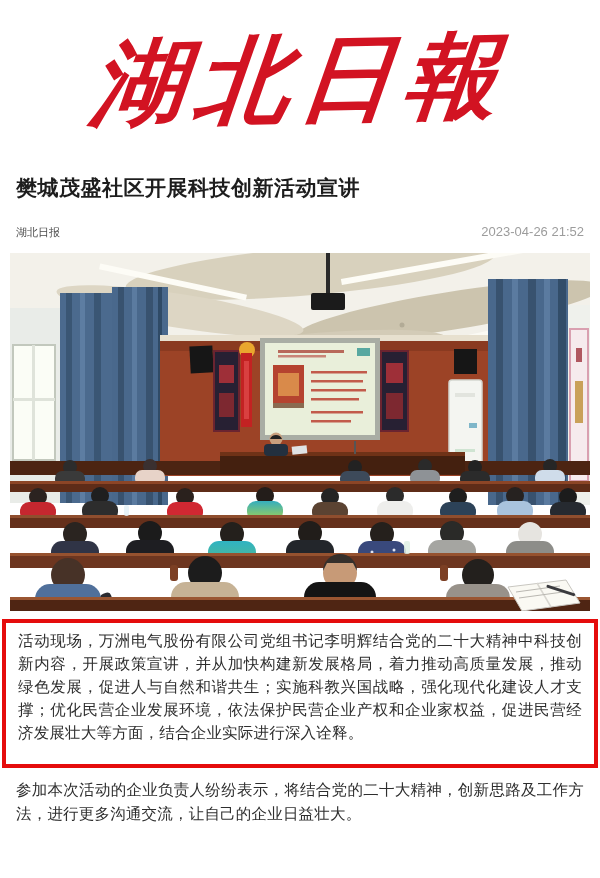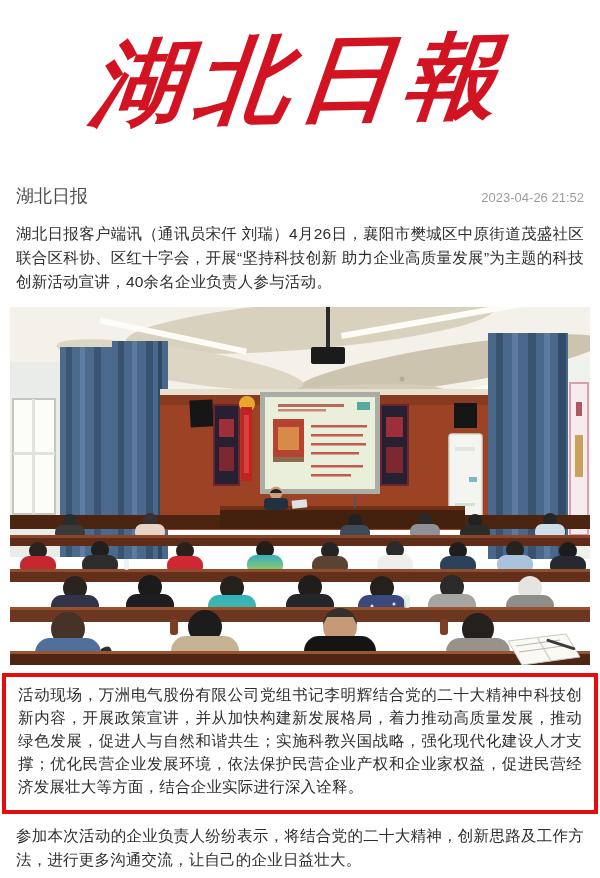--- a/index.html
+++ b/index.html
@@ -33,56 +33,56 @@
     color:#1d1d1d;
     line-height:28px;
     letter-spacing:0.5px;
   }
   .meta-row{
     display:flex;
     justify-content:space-between;
     align-items:baseline;
     margin-top:22px;
   }
-  .meta-source{font-size:18px;color:#4c4c4c;}
+  .meta-source{font-size:11px;color:#4c4c4c;}
   .meta-date{font-size:13px;color:#9c9c9c;}
   .body-par{
     margin:14px 0 0 0;
     font-size:15.5px;
     color:#2e2e2e;
     line-height:24px;
     text-align:justify;
     letter-spacing:0.2px;
   }
   .photo-wrap{
     margin:13px 10px 0 10px;
     width:580px;height:358px;
     line-height:0;
   }
   .highlight-box{
     margin:8px 2px 0 2px;
     border:4px solid #e50c0c;
-    padding:6px 12px 12px 12px;
+    padding:6px 12px 20px 12px;
   }
   .highlight-box .body-par{margin:0;line-height:23px;}
   .last-par{margin:10px 16px 0 16px;}
 </style>
 </head>
 <body>
 
 <div class="masthead">
   <span class="logo-text">湖北日報</span>
 </div>
 
 <div class="content">
+  <h1 class="article-title">樊城茂盛社区开展科技创新活动宣讲</h1>
   <div class="meta-row">
     <span class="meta-source">湖北日报</span>
     <span class="meta-date">2023-04-26 21:52</span>
   </div>
-  <p class="body-par">湖北日报客户端讯（通讯员宋仟 刘瑞）4月26日，襄阳市樊城区中原街道茂盛社区联合区科协、区红十字会，开展“坚持科技创新 助力企业高质量发展”为主题的科技创新活动宣讲，40余名企业负责人参与活动。</p>
 </div>
 
 <div class="photo-wrap">
 <svg width="580" height="358" viewBox="0 0 580 358" xmlns="http://www.w3.org/2000/svg">
   <defs>
     <linearGradient id="tealGrad" x1="0" y1="0" x2="0" y2="1">
       <stop offset="0" stop-color="#35aebe"></stop>
       <stop offset="1" stop-color="#a7d44e"></stop>
     </linearGradient>
     <linearGradient id="hoodGrad" x1="0" y1="0" x2="0" y2="1">

